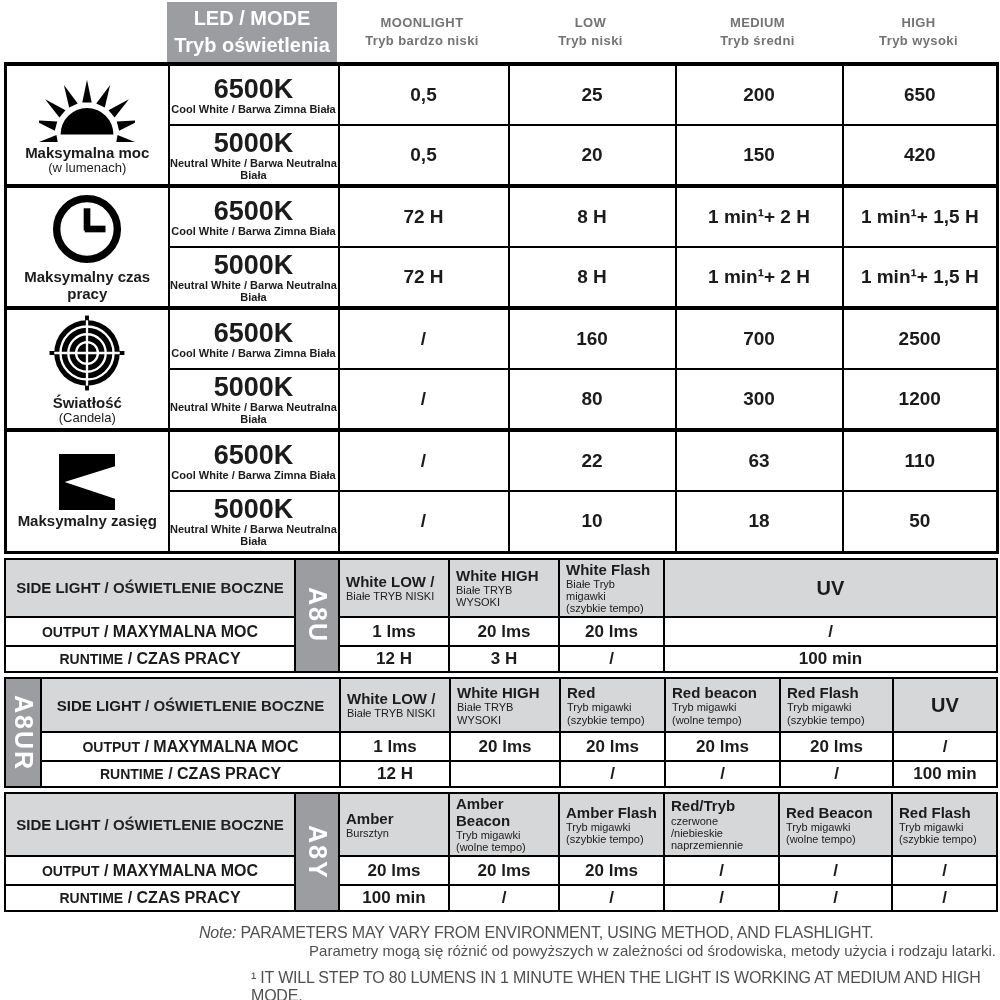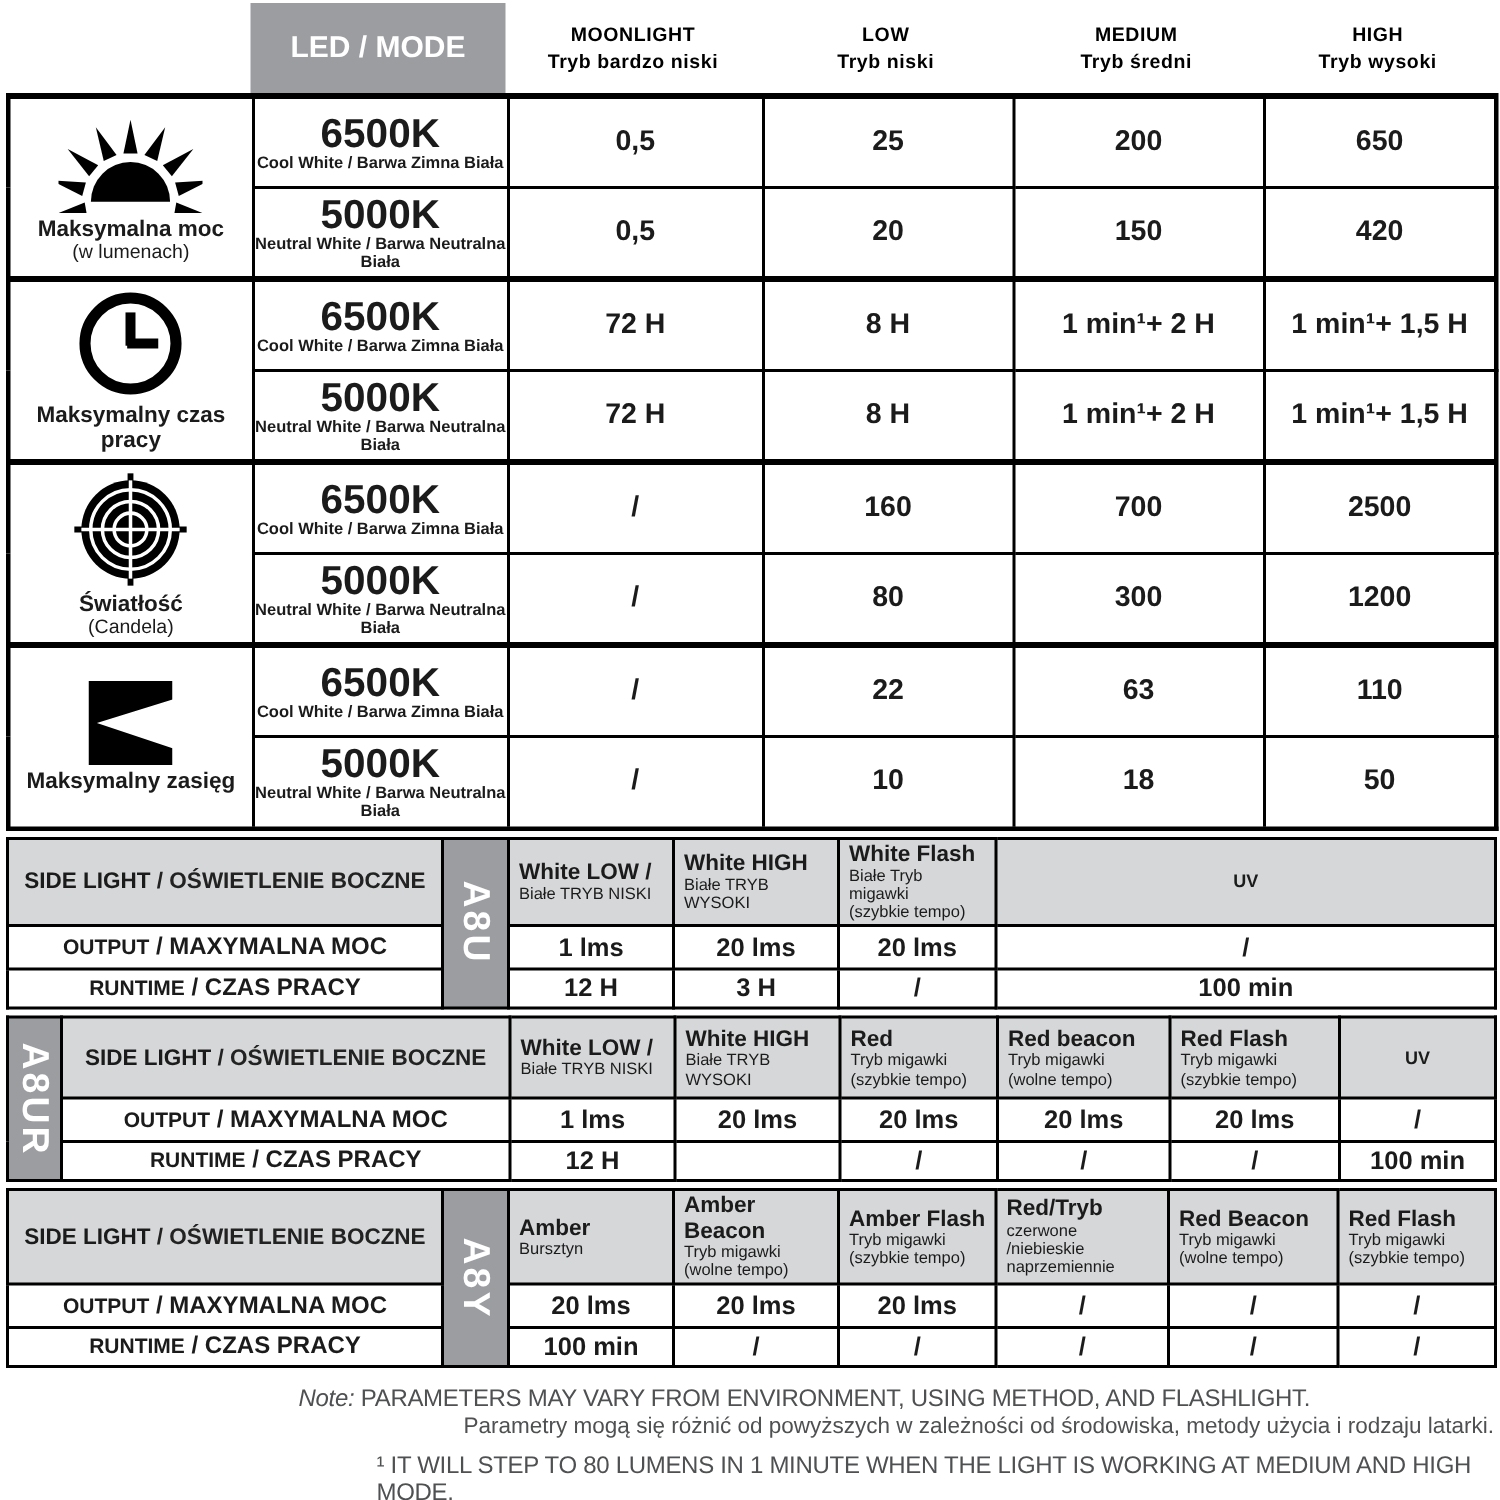--- a/index.html
+++ b/index.html
@@ -3,21 +3,21 @@
 <meta charset="utf-8">
 <style>
   * { box-sizing: border-box; margin: 0; padding: 0; }
   html,body { width:1000px; background:#fff; font-family:"Liberation Sans", sans-serif; color:#1b1b1b; }
   .wrap { width:992px; margin:0 4px; padding-top:2px; }
 
   
   .hdr { display:grid; grid-template-columns:163px 170px 170px 167px 167px 155px; height:60px; }
   .hdr .cell { display:flex; flex-direction:column; align-items:center; justify-content:center; line-height:1.35; }
   .ledmode { background:#9b9da1; color:#fff; font-weight:bold; font-size:20px; }
-  .hcol { color:#000000; font-weight:bold; font-size:13px; letter-spacing:.4px; }
+  .hcol { color:#737373; font-weight:bold; font-size:13px; letter-spacing:.4px; }
 
   
   table { border-collapse:collapse; table-layout:fixed; width:992px; }
   table.main { border:3px solid #000; }
   table.main td { border:2px solid #000; text-align:center; vertical-align:middle; }
   tbody.sec { border-top:4px solid #000; }
   table.main tr { height:61px; }
   .iconcell { padding:4px 2px; }
   .glabel { font-weight:bold; font-size:15px; margin-top:2px; }
   .gsub { font-size:13px; line-height:1; }
@@ -35,41 +35,42 @@
   .slabel .pl { font-weight:bold; color:#222; }
   .rlabel { text-align:center; }
   .rlabel .en { font-weight:bold; font-size:14px; }
   .rlabel .pl { font-weight:bold; font-size:16px; }
   .bar { background:#9b9da1; color:#fff; font-weight:bold; font-size:25px; letter-spacing:2px;
          writing-mode:vertical-rl; text-align:center; }
   .chead { background:#d6d7d9; text-align:left; padding:2px 6px; line-height:1.1; }
   .chead .ct { font-weight:bold; font-size:15px; }
   .chead .cd { font-size:11px; white-space:pre-line; }
   .chead.uv { text-align:center; }
-  .chead.uv .ct { font-size:12px; }
+  .chead.uv .ct { font-size:20px; }
   .sval { text-align:center; font-weight:bold; font-size:17px; }
 
   
   .notes { margin:12px 0 0 195px; color:#4f5052; }
   .notes .l1 { font-size:16px; letter-spacing:-.2px; }
   .note-lab { font-style:italic; }
   .notes .pl1 { font-size:15px; margin-left:68px;text-align:right; }
   .notes .l2 { font-size:16px; margin-left:52px; margin-top:10px; letter-spacing:-.2px; }
 
   svg { display:block; margin:0 auto; }
 </style>
 </head>
 <body>
 
 <div class="wrap">
 
   <div class="hdr">
     <div class="cell"></div>
     <div class="cell ledmode">
       <div>LED / MODE</div>
+      <div>Tryb oświetlenia</div>
     </div>
     <div class="cell hcol">
       <div>MOONLIGHT</div>
       <div>Tryb bardzo niski</div>
     </div>
     <div class="cell hcol">
       <div>LOW</div>
       <div>Tryb niski</div>
     </div>
     <div class="cell hcol">

